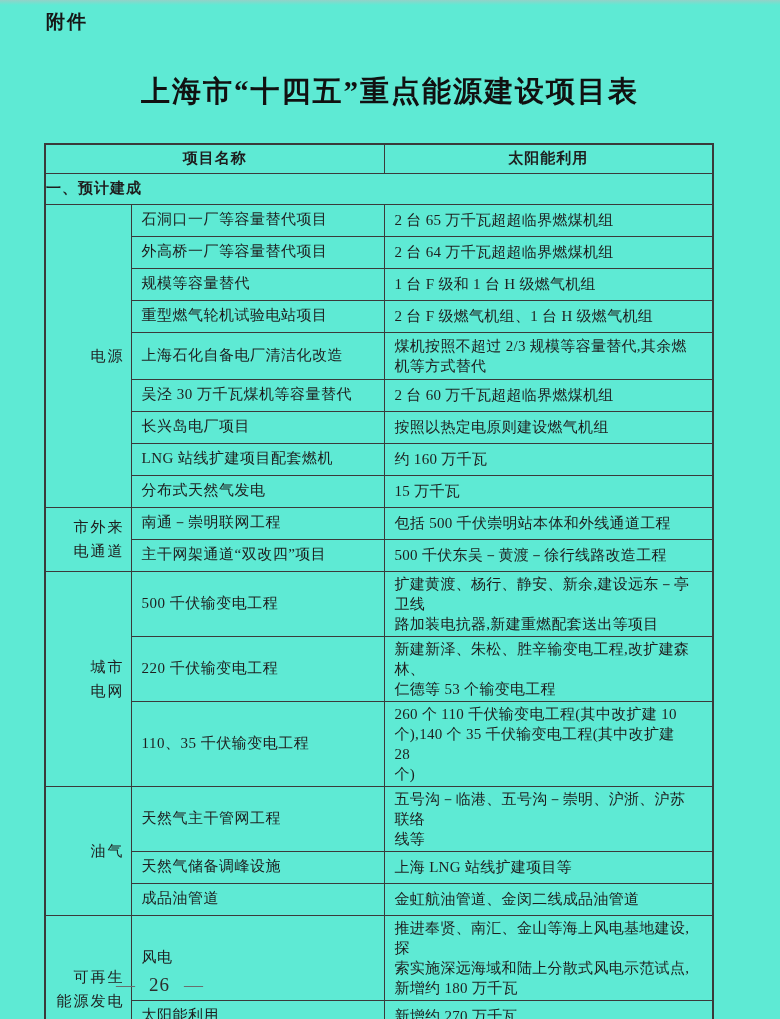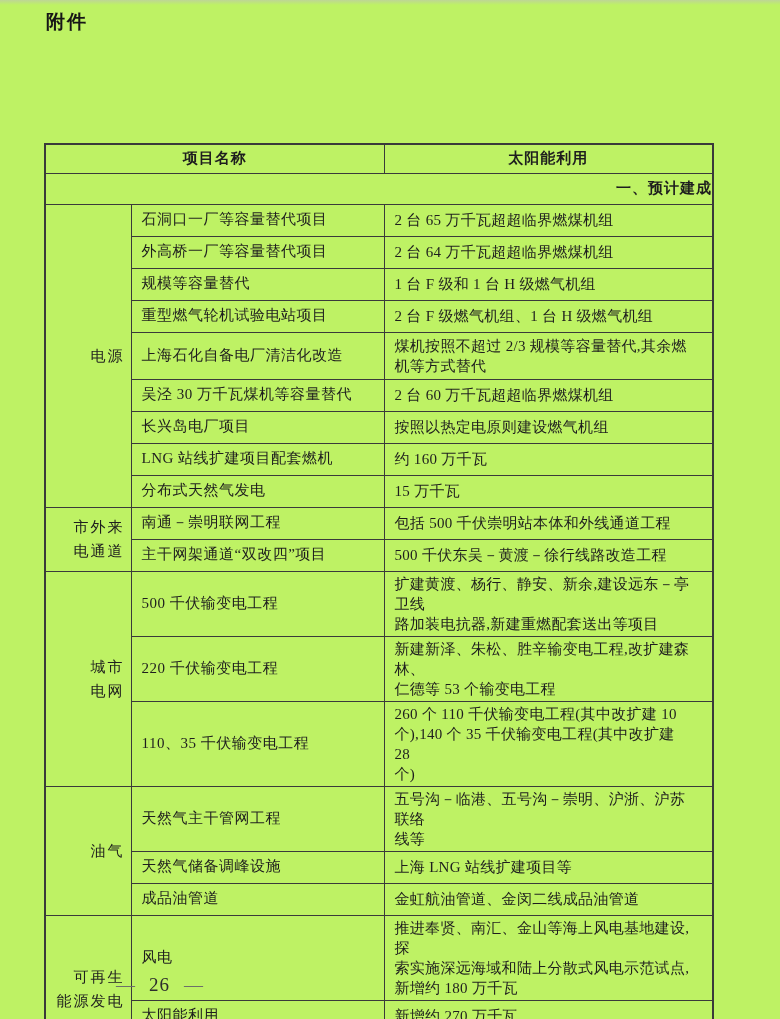--- a/index.html
+++ b/index.html
@@ -1,21 +1,21 @@
 <!DOCTYPE html>
 <html lang="zh"><head>
 <meta charset="utf-8">
 <style>
   * { margin: 0; padding: 0; box-sizing: border-box; }
   html, body { background: #e9e9e9; }
   .page {
     position: relative;
     width: 780px;
     height: 1019px;
-    background: #bef264;
+    background: #5eead4;
     overflow: hidden;
     color: #1e1e1e;
     font-family: "Liberation Serif", serif;
   }
   
   .page::before {
     content: "";
     position: absolute;
     top: 0; left: 0; right: 0;
     height: 5px;
@@ -66,21 +66,21 @@
     font-size: 15px;
     font-weight: 700;
     text-align: center;
     letter-spacing: 1px;
   }
   td.section-cell {
     height: 31px;
     font-family: "Liberation Sans", sans-serif;
     font-size: 15px;
     font-weight: 700;
-    text-align: right;
+    text-align: left;
     letter-spacing: 1px;
   }
   td.cat {
     text-align: right;
     white-space: pre-line;
     letter-spacing: 2px;
     line-height: 24px;
     padding: 6px;
   }
   td.name {
@@ -114,20 +114,21 @@
     letter-spacing: 1px;
   }
 </style>
 </head>
 <body>
 
 <div class="page">
 
   <div class="attachment">附件</div>
 
+  <div class="doc-title">上海市“十四五”重点能源建设项目表</div>
 
   <table class="projects">
     <colgroup>
       <col style="width:86px">
       <col style="width:253px">
       <col style="width:329px">
     </colgroup>
     <thead>
       <tr>
         <th class="col-header" colspan="2">项目名称</th>

